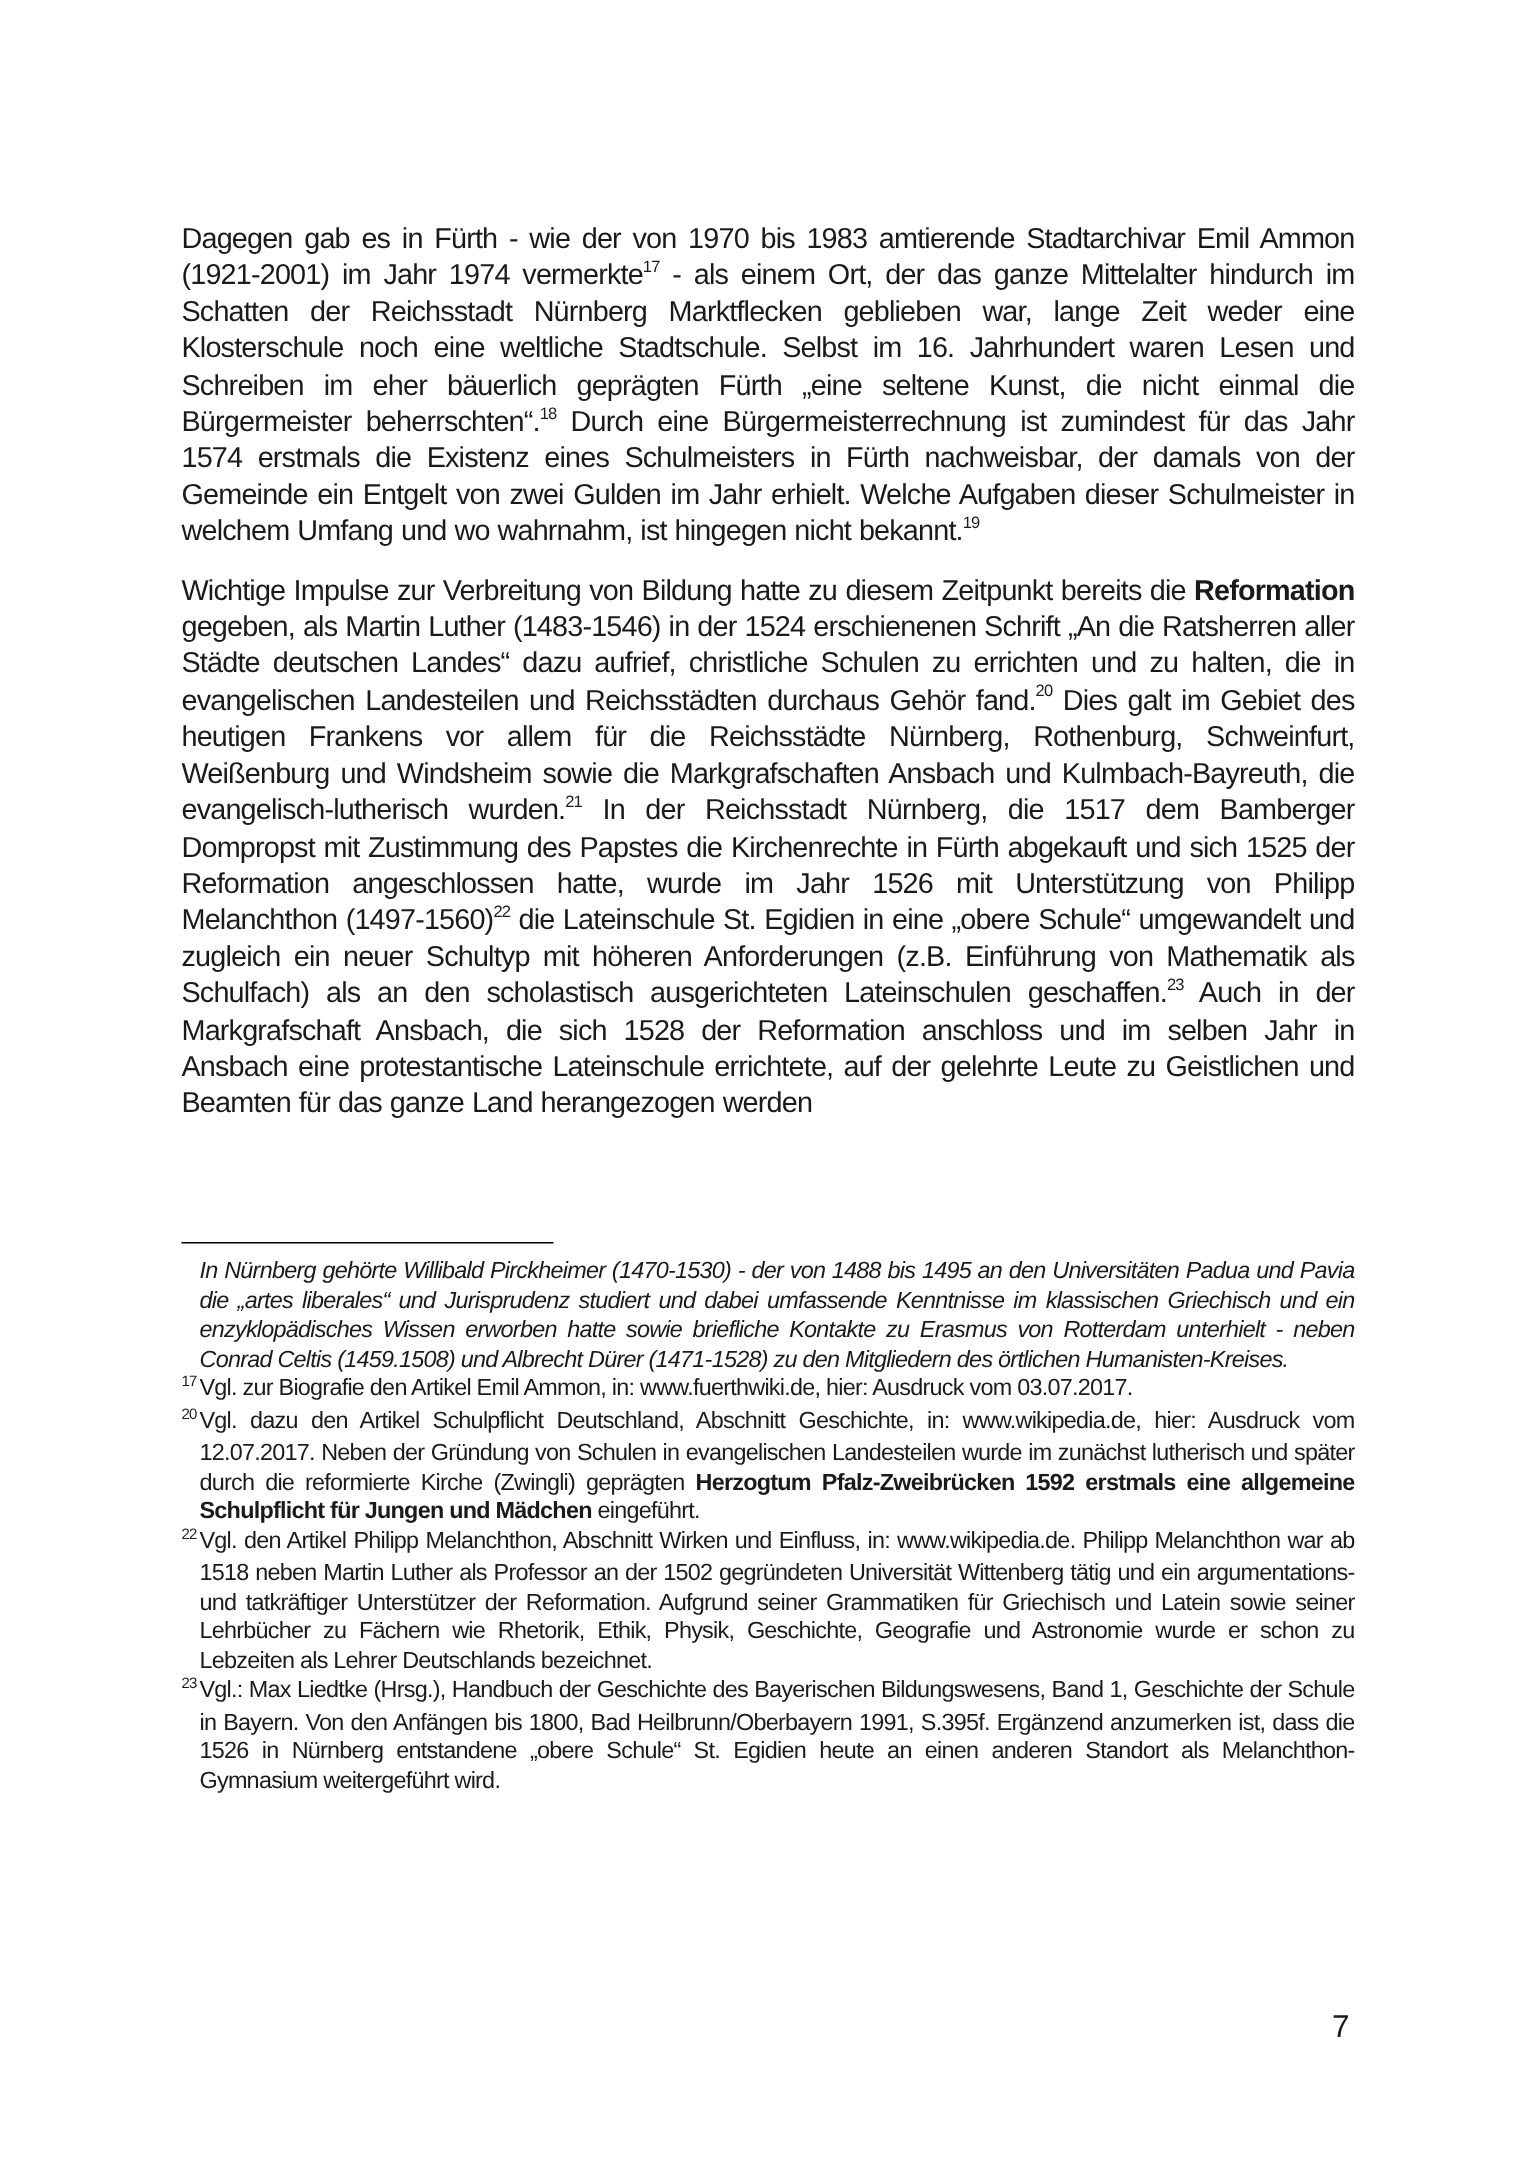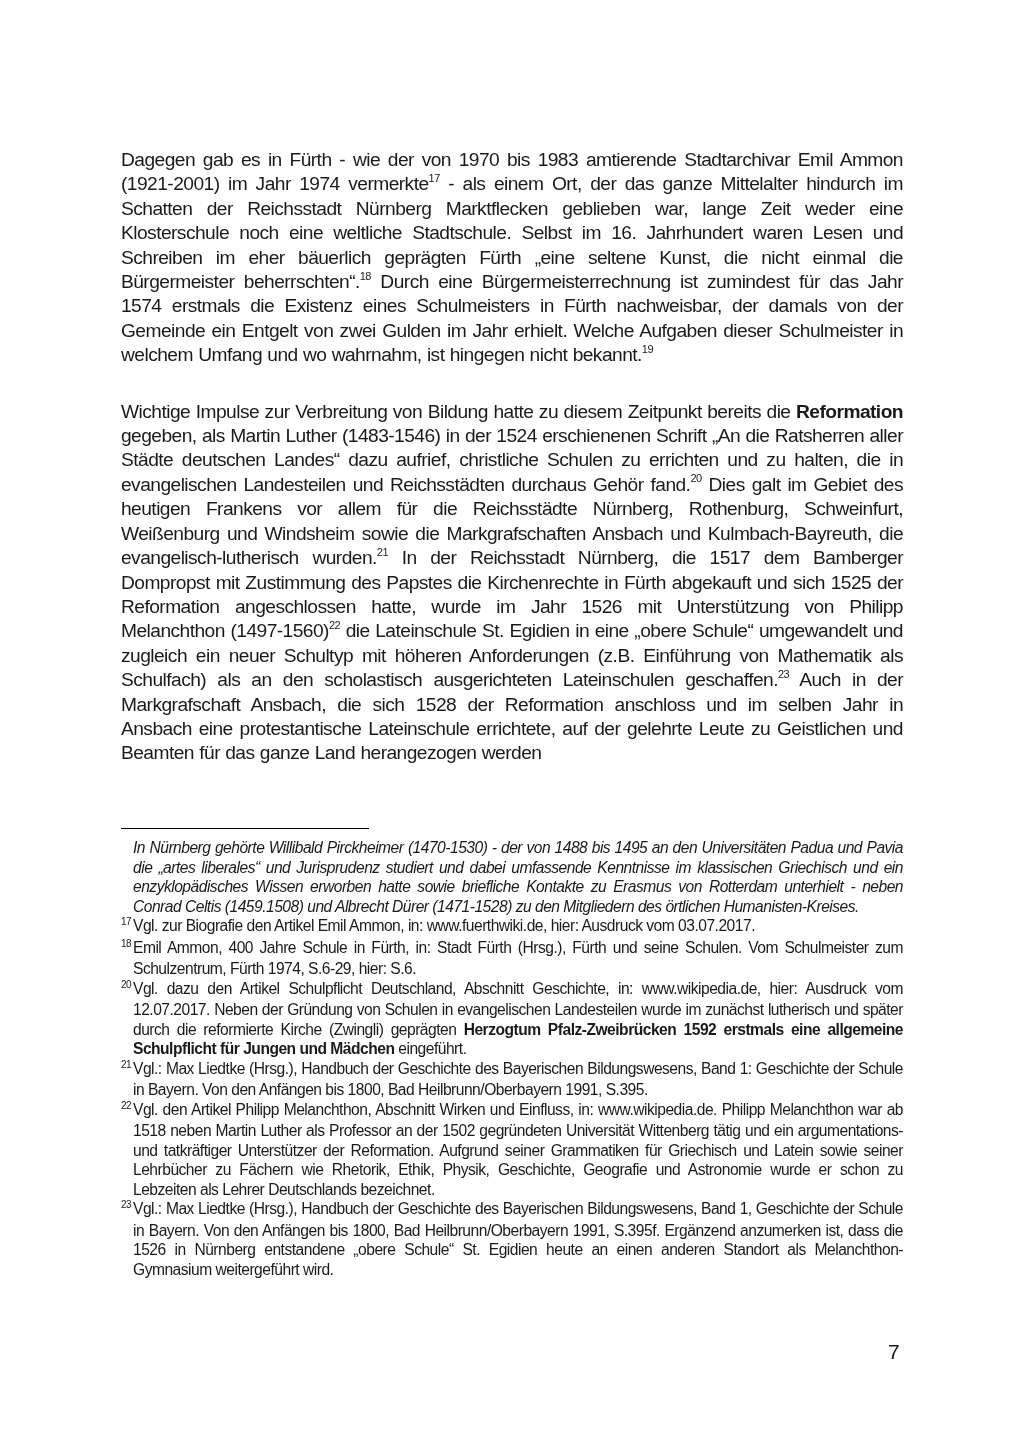--- a/index.html
+++ b/index.html
@@ -5,21 +5,21 @@
   html, body { margin: 0; padding: 0; background: #ffffff; }
   body { width: 1024px; height: 1448px; position: relative; overflow: hidden; color: #1a1a1a; }
   .page { position: absolute; left: 0; top: 0; width: 1024px; height: 1216px; background: #fff; }
   .main {
     position: absolute; left: 121px; top: 148px; width: 782px;
     font-family: "Liberation Sans", sans-serif;
     font-size: 19.2px; line-height: 24.4px;
     text-align: justify; letter-spacing: -0.55px; word-spacing: 0.5px;
   }
   .main p { margin: 0; }
-  .main p + p { margin-top: 32px; }
+  .main p + p { margin-top: 15px; }
   sup { font-size: 11px; line-height: 0; position: relative; top: -1px; vertical-align: super; }
   b { font-weight: bold; }
   .rule { position: absolute; left: 121px; top: 828px; width: 248px; height: 0; border-top: 1.6px solid #000; }
   .notes {
     position: absolute; left: 121px; top: 838px; width: 782px;
     font-family: "Liberation Sans", sans-serif;
     font-size: 15.6px; line-height: 19.5px; text-align: justify; letter-spacing: -0.5px;
   }
   .fn { margin: 0; padding-left: 12px; text-indent: 0; }
   .fn .num { font-size: 10px; position: relative; top: -6px; margin-left: -12px; display: inline-block; width: 12px; text-indent: 0; }
@@ -35,21 +35,19 @@
 <div class="page">
   <div class="main" id="main">
       <p><span>Dagegen gab es in Fürth - wie der von 1970 bis 1983 amtierende Stadtarchivar Emil Ammon (1921-2001) im Jahr 1974 vermerkte</span><sup>17</sup><span> - als einem Ort, der das ganze Mittelalter hindurch im Schatten der Reichsstadt Nürnberg Marktflecken geblieben war, lange Zeit weder eine Klosterschule noch eine weltliche Stadtschule. Selbst im 16. Jahrhundert waren Lesen und Schreiben im eher bäuerlich geprägten Fürth „eine seltene Kunst, die nicht einmal die Bürgermeister beherrschten“.</span><sup>18</sup><span> Durch eine Bürgermeisterrechnung ist zumindest für das Jahr 1574 erstmals die Existenz eines Schulmeisters in Fürth nachweisbar, der damals von der Gemeinde ein Entgelt von zwei Gulden im Jahr erhielt. Welche Aufgaben dieser Schulmeister in welchem Umfang und wo wahrnahm, ist hingegen nicht bekannt.</span><sup>19</sup></p>
       <p><span>Wichtige Impulse zur Verbreitung von Bildung hatte zu diesem Zeitpunkt bereits die </span><b>Reformation</b><span> gegeben, als Martin Luther (1483-1546) in der 1524 erschienenen Schrift „An die Ratsherren aller Städte deutschen Landes“ dazu aufrief, christliche Schulen zu errichten und zu halten, die in evangelischen Landesteilen und Reichsstädten durchaus Gehör fand.</span><sup>20</sup><span> Dies galt im Gebiet des heutigen Frankens vor allem für die Reichsstädte Nürnberg, Rothenburg, Schweinfurt, Weißenburg und Windsheim sowie die Markgrafschaften Ansbach und Kulmbach-Bayreuth, die evangelisch-lutherisch wurden.</span><sup>21</sup><span> In der Reichsstadt Nürnberg, die 1517 dem Bamberger Dompropst mit Zustimmung des Papstes die Kirchenrechte in Fürth abgekauft und sich 1525 der Reformation angeschlossen hatte, wurde im Jahr 1526 mit Unterstützung von Philipp Melanchthon (1497-1560)</span><sup>22</sup><span> die Lateinschule St. Egidien in eine „obere Schule“ umgewandelt und zugleich ein neuer Schultyp mit höheren Anforderungen (z.B. Einführung von Mathematik als Schulfach) als an den scholastisch ausgerichteten Lateinschulen geschaffen.</span><sup>23</sup><span> Auch in der Markgrafschaft Ansbach, die sich 1528 der Reformation anschloss und im selben Jahr in Ansbach eine protestantische Lateinschule errichtete, auf der gelehrte Leute zu Geistlichen und Beamten für das ganze Land herangezogen werden</span></p>
     </div>
   <div class="rule"></div>
   <div class="notes">
     <p class="fn-cont">In Nürnberg gehörte Willibald Pirckheimer (1470-1530) - der von 1488 bis 1495 an den Universitäten Padua und Pavia die „artes liberales“ und Jurisprudenz studiert und dabei umfassende Kenntnisse im klassischen Griechisch und ein enzyklopädisches Wissen erworben hatte sowie briefliche Kontakte zu Erasmus von Rotterdam unterhielt - neben Conrad Celtis (1459.1508) und Albrecht Dürer (1471-1528) zu den Mitgliedern des örtlichen Humanisten-Kreises.</p>
     <div id="fnlist">
         <p class="fn"><span class="num">17</span><span>Vgl. zur Biografie den Artikel Emil Ammon, in: www.fuerthwiki.de, hier: Ausdruck vom 03.07.2017.</span></p>
-        <p class="fn"><span class="num">18</span><span>Emil Ammon, 400 Jahre Schule in Fürth, in: Stadt Fürth (Hrsg.), Fürth und seine Schulen. Vom Schulmeister zum Schulzentrum, Fürth 1974, S.6-29, hier: S.6.</span></p>
         <p class="fn"><span class="num">20</span><span>Vgl. dazu den Artikel Schulpflicht Deutschland, Abschnitt Geschichte, in: www.wikipedia.de, hier: Ausdruck vom 12.07.2017. Neben der Gründung von Schulen in evangelischen Landesteilen wurde im zunächst lutherisch und später durch die reformierte Kirche (Zwingli) geprägten </span><b>Herzogtum Pfalz-Zweibrücken 1592 erstmals eine allgemeine Schulpflicht für Jungen und Mädchen</b><span> eingeführt.</span></p>
-        <p class="fn"><span class="num">21</span><span>Vgl.: Max Liedtke (Hrsg.), Handbuch der Geschichte des Bayerischen Bildungswesens, Band 1: Geschichte der Schule in Bayern. Von den Anfängen bis 1800, Bad Heilbrunn/Oberbayern 1991, S.395.</span></p>
         <p class="fn"><span class="num">22</span><span>Vgl. den Artikel Philipp Melanchthon, Abschnitt Wirken und Einfluss, in: www.wikipedia.de. Philipp Melanchthon war ab 1518 neben Martin Luther als Professor an der 1502 gegründeten Universität Wittenberg tätig und ein argumentations- und tatkräftiger Unterstützer der Reformation. Aufgrund seiner Grammatiken für Griechisch und Latein sowie seiner Lehrbücher zu Fächern wie Rhetorik, Ethik, Physik, Geschichte, Geografie und Astronomie wurde er schon zu Lebzeiten als Lehrer Deutschlands bezeichnet.</span></p>
         <p class="fn"><span class="num">23</span><span>Vgl.: Max Liedtke (Hrsg.), Handbuch der Geschichte des Bayerischen Bildungswesens, Band 1, Geschichte der Schule in Bayern. Von den Anfängen bis 1800, Bad Heilbrunn/Oberbayern 1991, S.395f. Ergänzend anzumerken ist, dass die 1526 in Nürnberg entstandene „obere Schule“ St. Egidien heute an einen anderen Standort als Melanchthon-Gymnasium weitergeführt wird.</span></p>
       </div>
   </div>
   <div class="pagenum">7</div>
 </div>
 
 </body></html>

